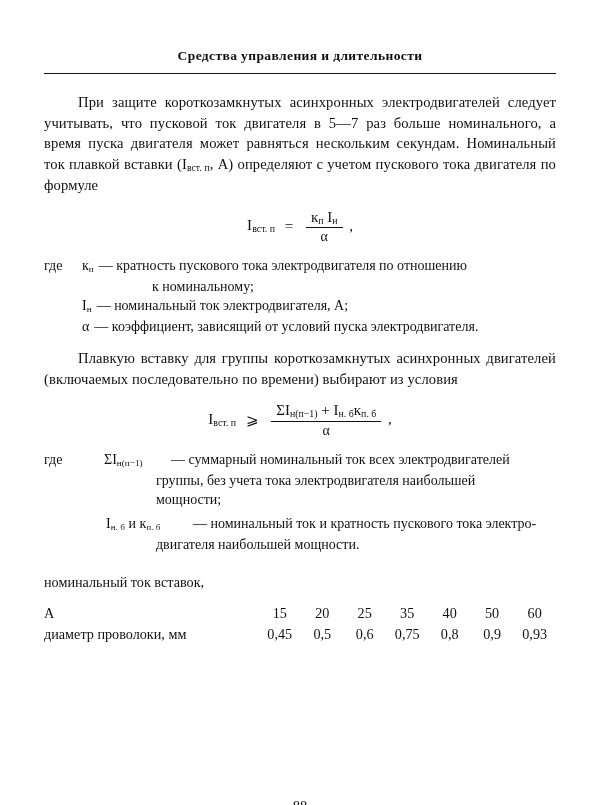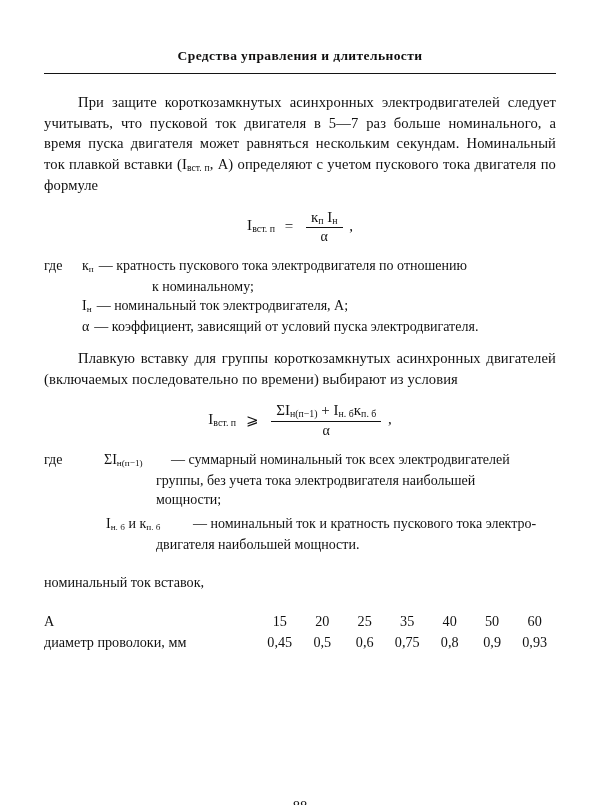--- a/index.html
+++ b/index.html
@@ -127,21 +127,21 @@
   }
   .where2-indent {
     margin-left: 112px;
     text-align: left;
   }
   .table-block {
     margin-top: 10px;
     font-size: 14.2px;
   }
   .table-caption {
-    margin-bottom: 20px;
+    margin-bottom: 12px;
   }
   table.vals {
     border-collapse: collapse;
     width: 100%;
   }
   table.vals td {
     padding: 2px 0;
     font-size: 14.2px;
     white-space: nowrap;
   }

